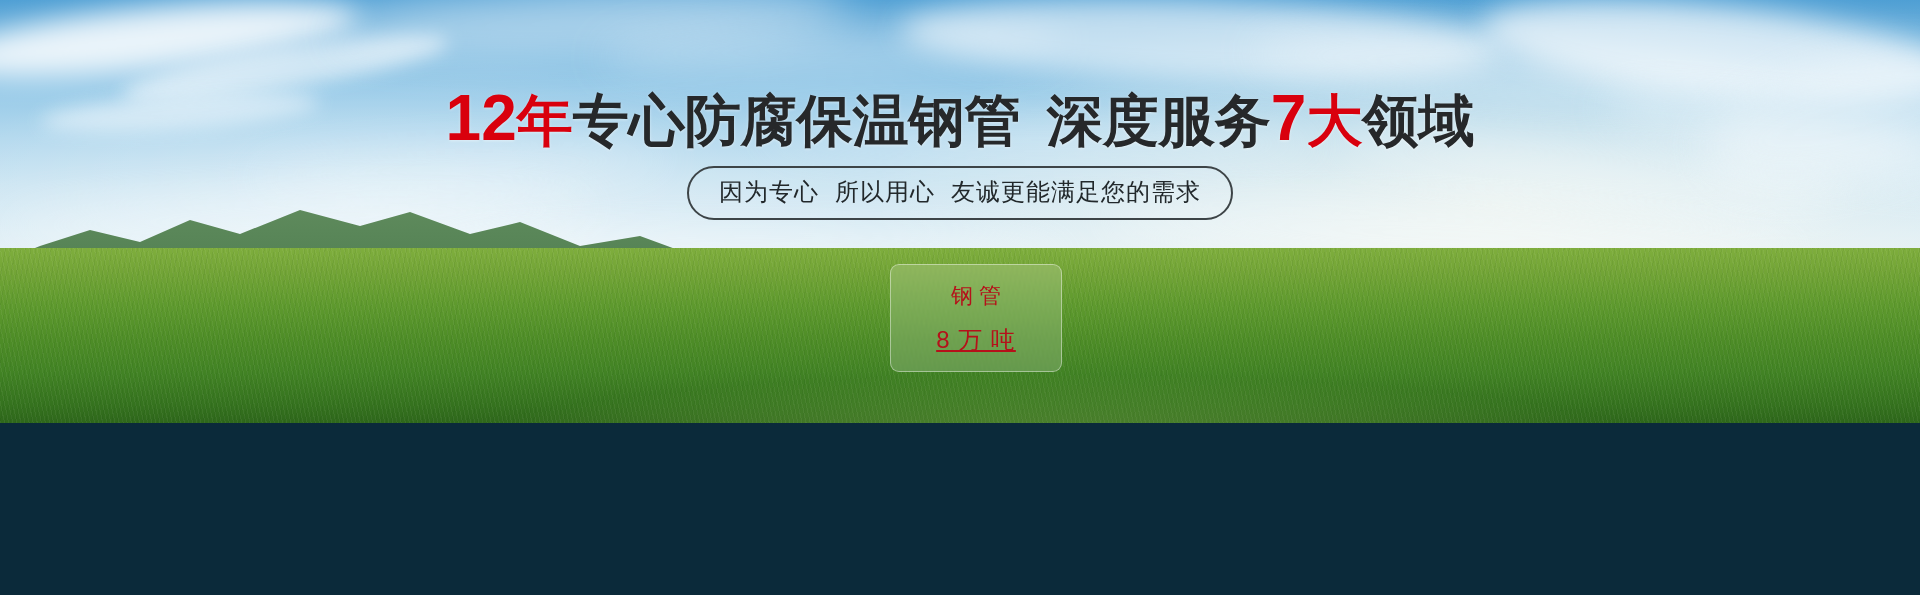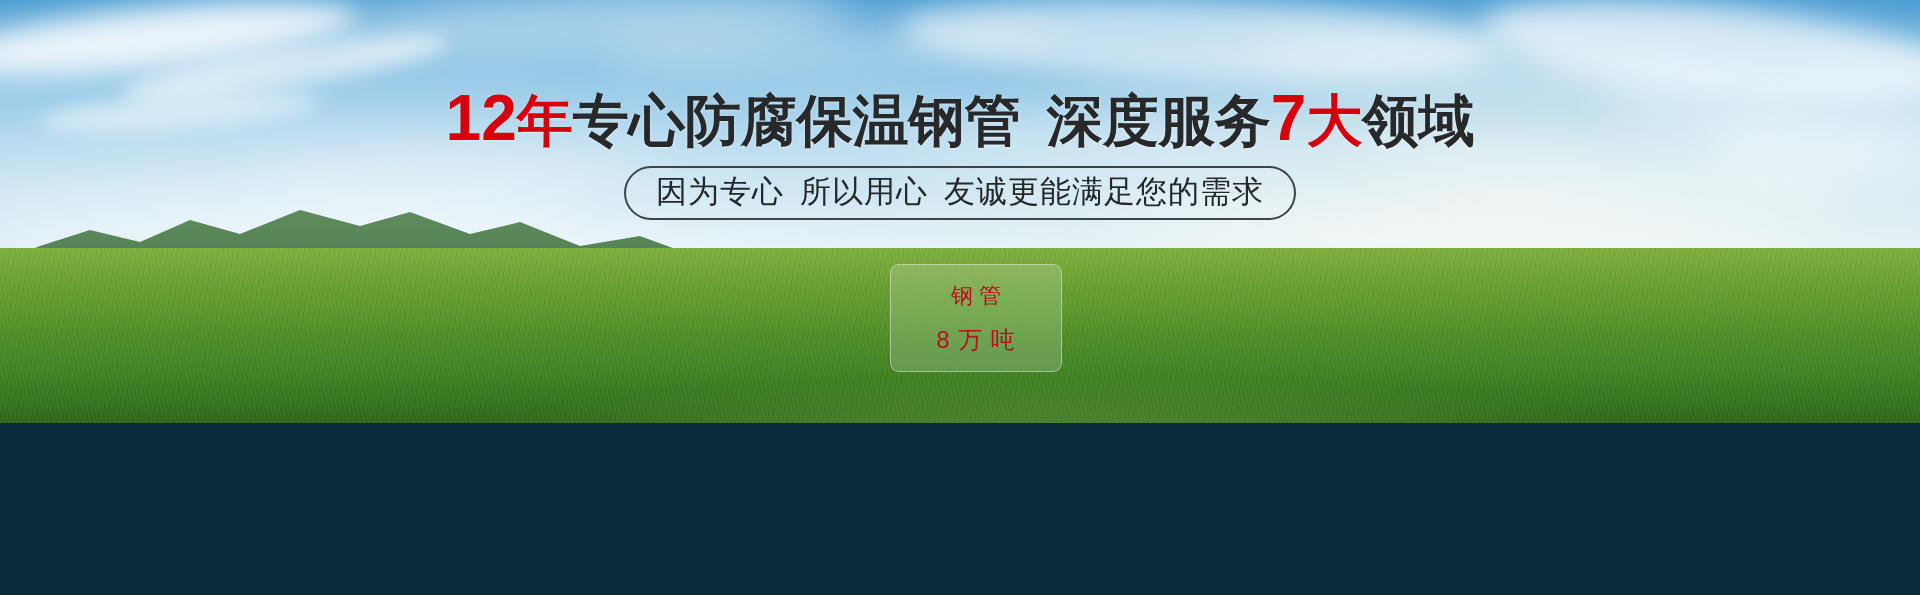--- a/index.html
+++ b/index.html
@@ -163,21 +163,21 @@
   .headline .red  { color:#d9000d; }
   .headline .num  { font-size:64px; }
   .headline .gap  { display:inline-block; width:26px; }
 
   .subpill {
     position:absolute; left:50%; top:166px;
     transform:translateX(-50%);
     border:2px solid #3d4447;
     border-radius:30px;
     padding:7px 30px 9px 30px;
-    font-size:31px;
+    font-size:24px;
     line-height:34px;
     color:#22282b;
     white-space:nowrap;
     letter-spacing:1px;
     background:rgba(255,255,255,0.04);
   }
   .subpill .sp { display:inline-block; width:16px; }
 
   .stats {
     position:absolute; left:50%; top:264px;
@@ -205,20 +205,21 @@
     line-height:30px;
     margin-bottom:8px;
     font-weight:500;
   }
   .stat-value {
     color:#b5111a;
     font-size:24px;
     line-height:30px;
     letter-spacing:1px;
     font-weight:500;
+    text-decoration:underline;
   }
   .stat-value sup { font-size:14px; vertical-align:super; }
 </style>
 </head>
 <body>
 
 <div id="banner">
 
   <div class="sky"></div>
   <div class="sky-warm"></div>

